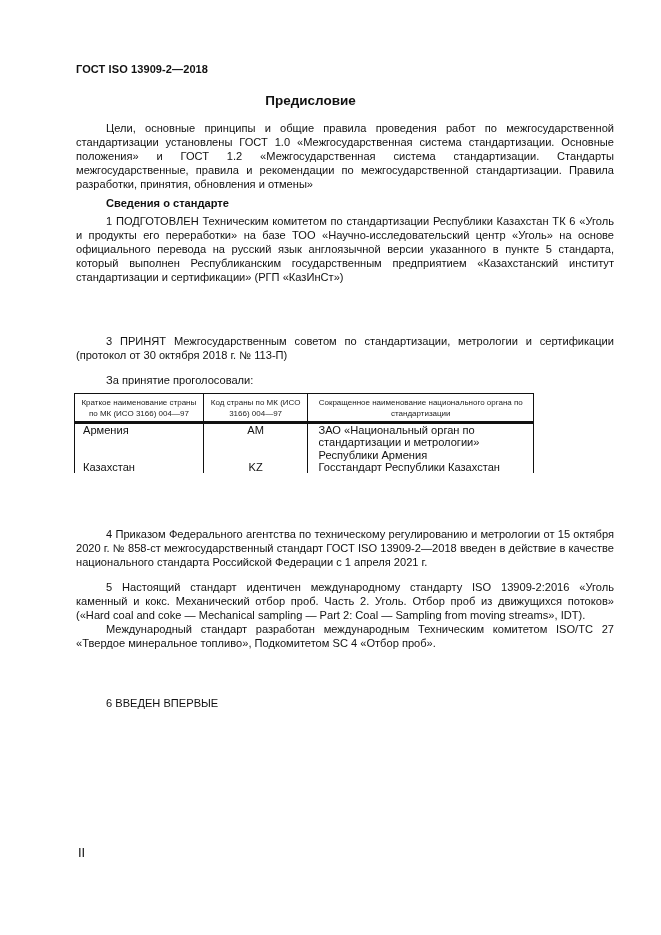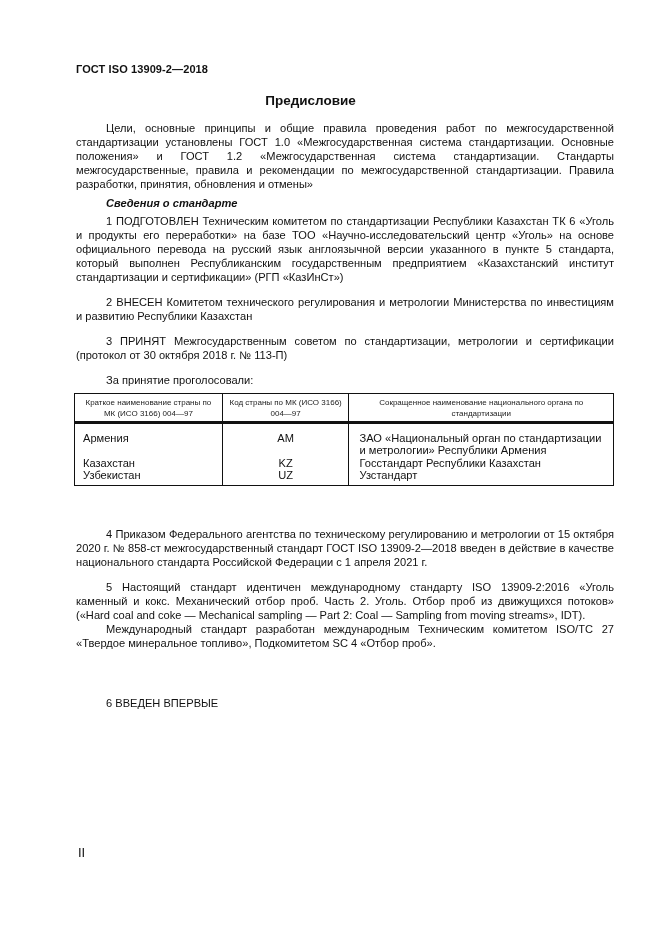--- a/index.html
+++ b/index.html
@@ -4,29 +4,29 @@
   <style>
     html, body { margin: 0; padding: 0; background: #ffffff; }
     body { width: 661px; height: 935px; position: relative; overflow: hidden;
            font-family: "Liberation Sans", sans-serif; color: #111; }
     .page { position: absolute; left: 0; top: 0; width: 661px; height: 935px; }
     .hdr { position: absolute; left: 76px; top: 63px; font-size: 11px; font-weight: bold; letter-spacing: 0.1px; }
     .title { position: absolute; left: 0; width: 541px; top: 93px; text-align: center; padding-left: 80px; box-sizing: border-box;
              font-size: 13.5px; font-weight: bold; }
     .block { position: absolute; left: 76px; width: 538px; font-size: 11.1px; line-height: 14.1px; text-align: justify; }
     .block p { margin: 0; text-indent: 30px; }
-    .sub { font-weight: bold; font-style: italic; }
-    table.votes { position: absolute; left: 74px; top: 393px; width: 540px; border-collapse: collapse;
+    .sub { font-weight: bold; }
+    table.votes { position: absolute; left: 74px; top: 393px; width: 460px; border-collapse: collapse;
                   font-size: 11.1px; }
     table.votes th { font-weight: normal; font-size: 8px; line-height: 11px; color: #222;
                      border: 1px solid #111; border-bottom: 3px solid #111; text-align: center; height: 27px;
                      padding: 0 4px; vertical-align: middle; }
     table.votes td { border-left: 1px solid #111; border-right: 1px solid #111; padding: 0 8px;
                      line-height: 12.3px; vertical-align: top; }
-    table.votes tr.first td { padding-top: 8px; margin-left: 14px; }
+    table.votes tr.first td { padding-top: 0; margin-left: 14px; }
     table.votes tr.last td { border-bottom: 1px solid #111; padding-bottom: 4px; }
     table.votes td.code { text-align: center; }
     table.votes td.org { padding-left: 10px; }
     .pagenum { position: absolute; left: 78px; top: 845px; font-size: 13px; }
   </style>
 </head>
 <body>
 
 <div class="page">
   <div class="hdr">ГОСТ ISO 13909-2—2018</div>
@@ -37,23 +37,20 @@
   </div>
 
   <div class="block" style="top:196px;">
     <p class="sub">Сведения о стандарте</p>
   </div>
 
   <div class="block" style="top:214px;">
     <p>1 ПОДГОТОВЛЕН Техническим комитетом по стандартизации Республики Казахстан ТК 6 «Уголь и продукты его переработки» на базе ТОО «Научно-исследовательский центр «Уголь» на основе официального перевода на русский язык англоязычной версии указанного в пункте 5 стандарта, который выполнен Республиканским государственным предприятием «Казахстанский институт стандартизации и сертификации» (РГП «КазИнСт»)</p>
   </div>
 
-  <div class="block" style="top:295px;">
-    <p>2 ВНЕСЕН Комитетом технического регулирования и метрологии Министерства по инвестициям и развитию Республики Казахстан</p>
-  </div>
 
   <div class="block" style="top:334px;">
     <p>3 ПРИНЯТ Межгосударственным советом по стандартизации, метрологии и сертификации (протокол от 30 октября 2018 г. № 113-П)</p>
   </div>
 
   <div class="block" style="top:373px;">
     <p>За принятие проголосовали:</p>
   </div>
 
   <table class="votes">
@@ -73,25 +70,20 @@
       <tr class="first">
         <td>Армения</td>
         <td class="code">AM</td>
         <td class="org">ЗАО «Национальный орган по стандартизации и метрологии» Республики Армения</td>
       </tr>
       <tr>
         <td>Казахстан</td>
         <td class="code">KZ</td>
         <td class="org">Госстандарт Республики Казахстан</td>
       </tr>
-      <tr class="last">
-        <td>Узбекистан</td>
-        <td class="code">UZ</td>
-        <td class="org">Узстандарт</td>
-      </tr>
     </tbody>
   </table>
 
   <div class="block" style="top:527px;">
     <p>4 Приказом Федерального агентства по техническому регулированию и метрологии от 15 октября 2020 г. № 858-ст межгосударственный стандарт ГОСТ ISO 13909-2—2018 введен в действие в качестве национального стандарта Российской Федерации с 1 апреля 2021 г.</p>
   </div>
 
   <div class="block" style="top:580px;">
     <p>5 Настоящий стандарт идентичен международному стандарту ISO 13909-2:2016 «Уголь каменный и кокс. Механический отбор проб. Часть 2. Уголь. Отбор проб из движущихся потоков» («Hard coal and coke — Mechanical sampling — Part 2: Coal — Sampling from moving streams», IDT).</p>
     <p>Международный стандарт разработан международным Техническим комитетом ISO/TC 27 «Твердое минеральное топливо», Подкомитетом SC 4 «Отбор проб».</p>

